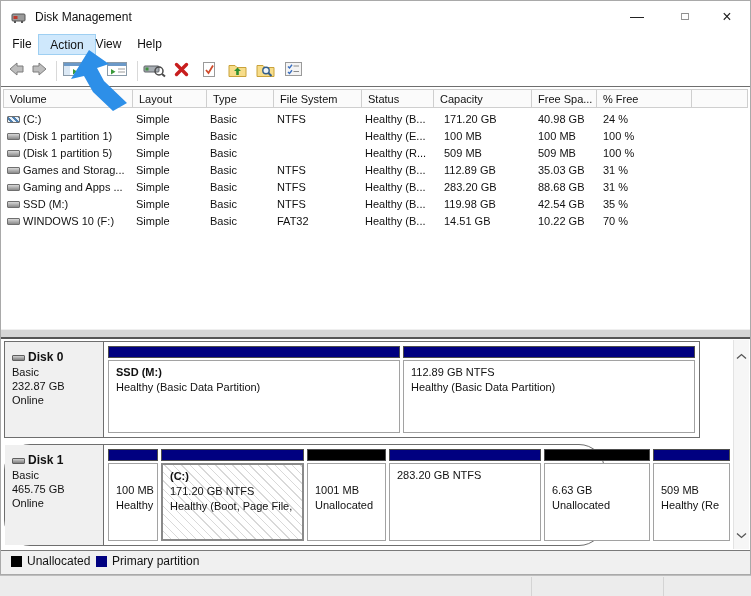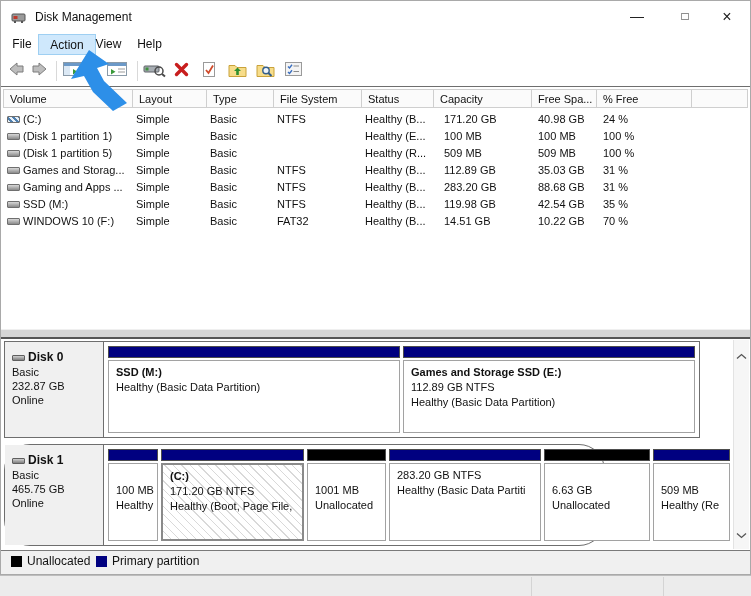--- a/index.html
+++ b/index.html
@@ -272,21 +272,20 @@
           <div class="part" style="width:292px">
             <div class="bar"></div>
             <div class="pbody">
               <div class="ptitle">SSD  (M:)</div>
               <div class="pline">Healthy (Basic Data Partition)</div>
             </div>
           </div>
           <div class="part" style="width:292px">
             <div class="bar"></div>
             <div class="pbody">
-              <div class="ptitle">Games and Storage SSD  (E:)</div>
               <div class="pline">112.89 GB NTFS</div>
               <div class="pline">Healthy (Basic Data Partition)</div>
             </div>
           </div>
         </div>
       </div>
 
       <div class="disk-row d1">
         <div class="disk-label">
           <div class="disk-name"><i class="disk-mini-ico"></i><span>Disk 1</span></div>
@@ -316,21 +315,20 @@
             <div class="pbody">
               <div class="ptitle"></div>
               <div class="pline">1001 MB</div>
               <div class="pline">Unallocated</div>
             </div>
           </div>
           <div class="part" style="width:152px">
             <div class="bar"></div>
             <div class="pbody">
               <div class="pline">283.20 GB NTFS</div>
-              <div class="pline">Healthy (Basic Data Partiti</div>
             </div>
           </div>
           <div class="part unalloc" style="width:106px">
             <div class="bar"></div>
             <div class="pbody">
               <div class="ptitle"></div>
               <div class="pline">6.63 GB</div>
               <div class="pline">Unallocated</div>
             </div>
           </div>

